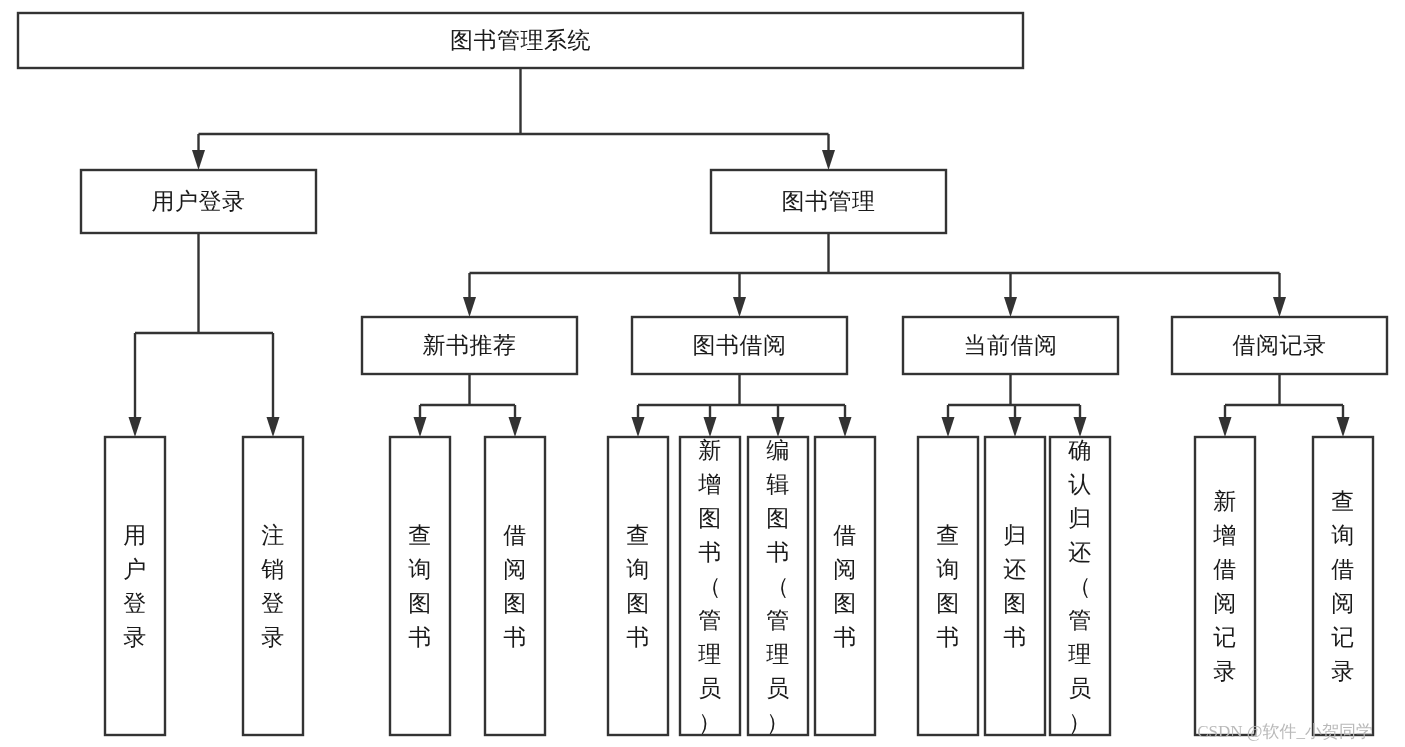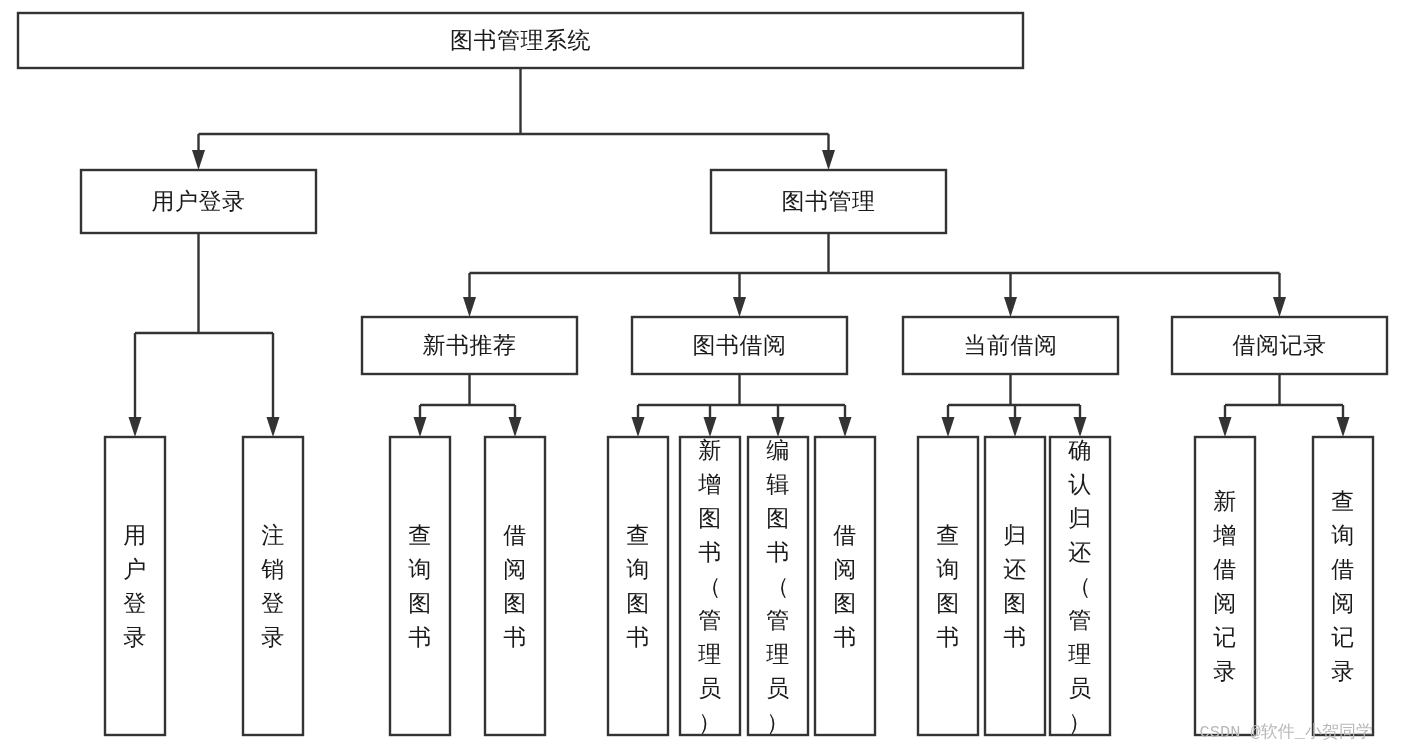--- a/index.html
+++ b/index.html
@@ -48,21 +48,21 @@
     font-family: "Liberation Sans", "DejaVu Sans", sans-serif;
     font-size: 23px;
     text-anchor: middle;
     dominant-baseline: middle;
     letter-spacing: 0.5px;
   }
   .watermark-text {
     position: absolute;
     right: 8px;
     bottom: 4px;
-    font-family: Liberation Mono, monospace;
+    font-family: Liberation Serif, serif;
     font-size: 17px;
     color: #b9b9b9;
     white-space: nowrap;
     pointer-events: none;
     user-select: none;
   }
 </style>
 </head>
 <body>
 

